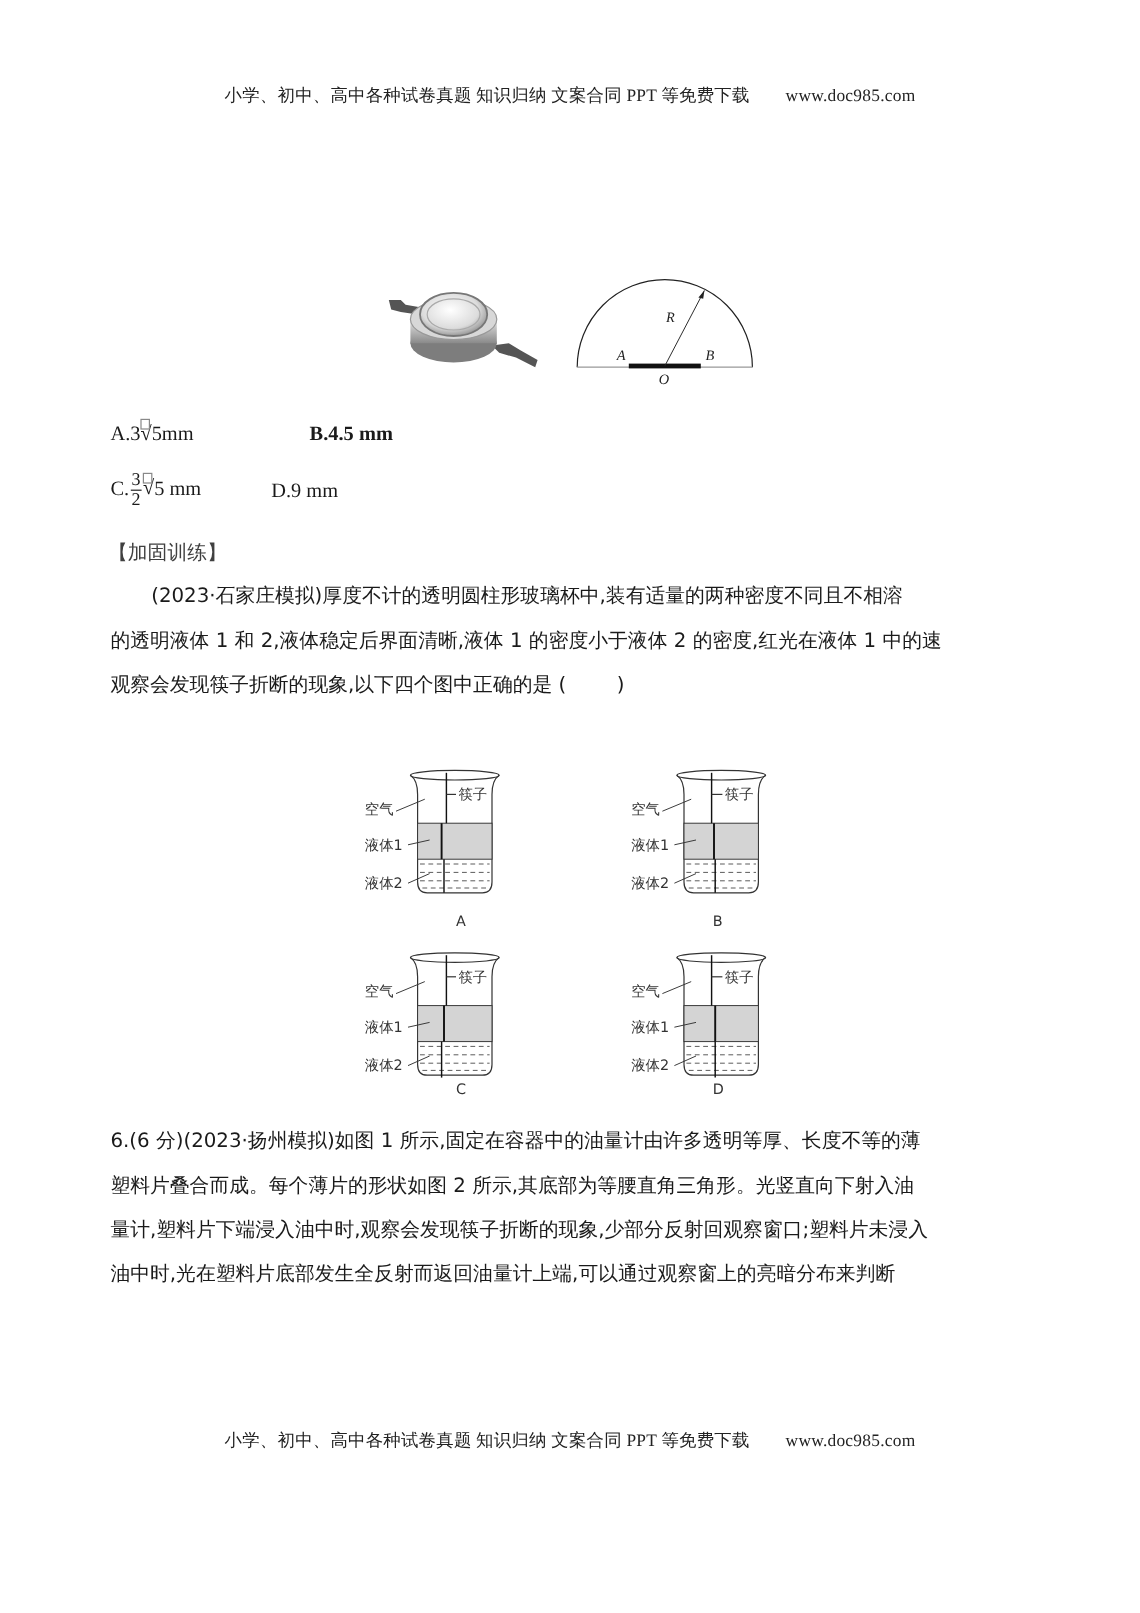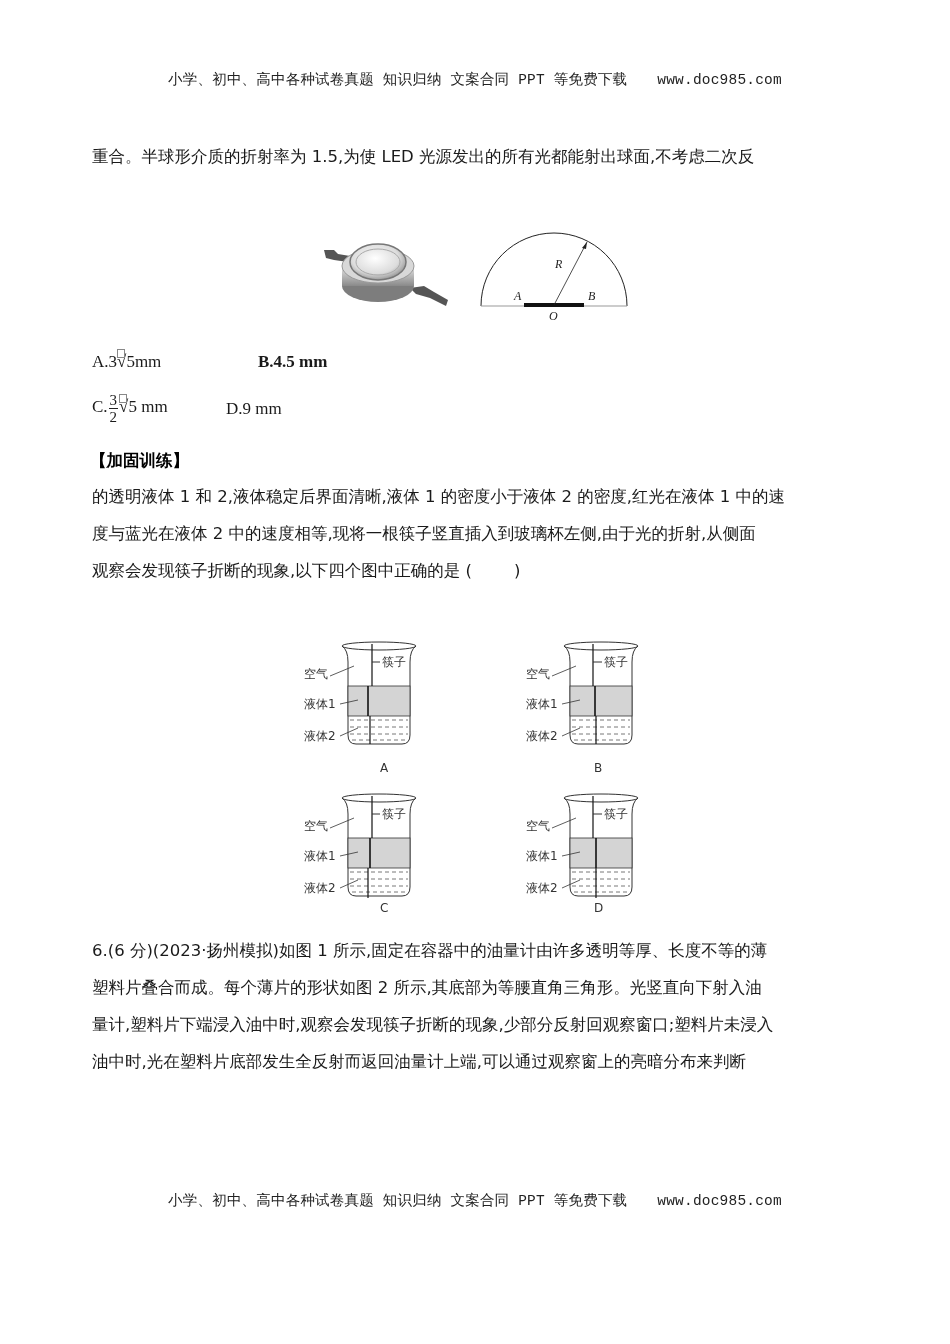--- a/index.html
+++ b/index.html
@@ -1,44 +1,43 @@
 <!DOCTYPE html>
 <html><head>
 <meta charset="utf-8">
 <style>
   html, body { margin: 0; padding: 0; background: #ffffff; }
   body { width: 950px; height: 1344px; position: relative; overflow: hidden;
          font-family: "DejaVu Serif", "Liberation Serif", serif; color: #1a1a1a; }
   .hdr { position: absolute; left: 0; width: 950px; text-align: center; font-size: 14.5px;
-         font-family: Liberation Mono, monospace; color: #222; letter-spacing: 0.2px; }
+         font-family: Liberation Serif, serif; color: #222; letter-spacing: 0.2px; }
   .hdr .url { margin-left: 30px; }
   .para { position: absolute; left: 92px; width: 770px; font-size: 16.5px; line-height: 37px;
           font-family: "DejaVu Sans", "Liberation Sans", sans-serif; color: #1a1a1a; }
   .para .italic { font-style: italic; font-family: "Liberation Serif", serif; }
   .indent { text-indent: 34px; }
   .opt { position: absolute; font-family: "Liberation Serif", "DejaVu Serif", serif; font-size: 17px; }
   .frac { display: inline-block; vertical-align: middle; text-align: center; font-size: 15px; line-height: 16px; margin: 0 1px; }
   .frac .num { display: block; border-bottom: 1px solid #222; padding: 0 1px; }
   .frac .den { display: block; }
   .rt { position: relative; display: inline-block; }
   .rt .idx { position: absolute; left: 0; top: -3px; width: 6px; height: 7px; border: 1px solid #888; font-size: 0; }
-  .section-title { position: absolute; left: 90px; top: 450px; color: #000000; font-size: 16.5px;
-                   font-family: "DejaVu Sans", "Liberation Sans", sans-serif; font-weight: bold; }
+  .section-title { position: absolute; left: 90px; top: 450px; color: #404040; font-size: 16.5px;
+                   font-family: "DejaVu Sans", "Liberation Sans", sans-serif; }
   .figure { position: absolute; }
   sub { font-size: 10px; }
 </style>
 </head>
 <body>
 
 <div class="hdr" style="top:70px;">
   <span>小学、初中、高中各种试卷真题  知识归纳  文案合同  PPT 等免费下载</span><span class="url">www.doc985.com</span>
 </div>
 
 <div class="para" style="top:138px;">
-  <div>重合。半球形介质的折射率为 1.5,为使 LED 光源发出的所有光都能射出球面,不考虑二次反</div>
 </div>
 
 <div class="figure" style="left:316px; top:228px;">
   <svg width="340" height="100" viewBox="0 0 340 100">
     <defs>
       <linearGradient id="body" x1="0" y1="0" x2="0" y2="1">
         <stop offset="0" stop-color="#e5e5e5"></stop>
         <stop offset="1" stop-color="#8a8a8a"></stop>
       </linearGradient>
       <radialGradient id="dome" cx="0.45" cy="0.4" r="0.6">
@@ -75,22 +74,22 @@
 </div>
 <div class="opt" style="left:258px; top:352px;font-weight:bold;">B.4.5 mm</div>
 <div class="opt" style="left:92px; top:392px;">
   <span>C.</span><span class="frac"><span class="num">3</span><span class="den">2</span></span><span class="rt"><span class="idx"></span>√</span><span>5</span><span> mm</span>
 </div>
 <div class="opt" style="left:226px; top:399px;">D.9 mm</div>
 
 <div class="section-title">【加固训练】</div>
 
 <div class="para" style="top:478px;">
+  <div class="indent">(2023·石家庄模拟)厚度不计的透明圆柱形玻璃杯中,装有适量的两种密度不同且不相溶</div>
   <div>的透明液体 1 和 2,液体稳定后界面清晰,液体 1 的密度小于液体 2 的密度,红光在液体 1 中的速</div>
-  <div>度与蓝光在液体 2 中的速度相等,现将一根筷子竖直插入到玻璃杯左侧,由于光的折射,从侧面</div>
   <div><span>观察会发现筷子折断的现象,以下四个图中正确的是</span>&nbsp;<span style="white-space:pre;">(        )</span></div>
 </div>
 
 <div class="figure" style="left:300px; top:640px;">
   <svg width="360" height="280" viewBox="0 0 360 280" font-family="DejaVu Sans, sans-serif" font-size="12" fill="#333">
 
     <g transform="translate(42,0)">
       <path d="M0 6 Q6 10 6 22 L6 95 Q6 104 14 104 L60 104 Q68 104 68 95 L68 22 Q68 10 74 6" fill="none" stroke="#333"></path>
       <ellipse cx="37" cy="6" rx="37" ry="4" fill="none" stroke="#333"></ellipse>
       <rect x="6" y="46" width="62" height="30" fill="#d4d4d4" stroke="#333" stroke-width="0.8"></rect>

